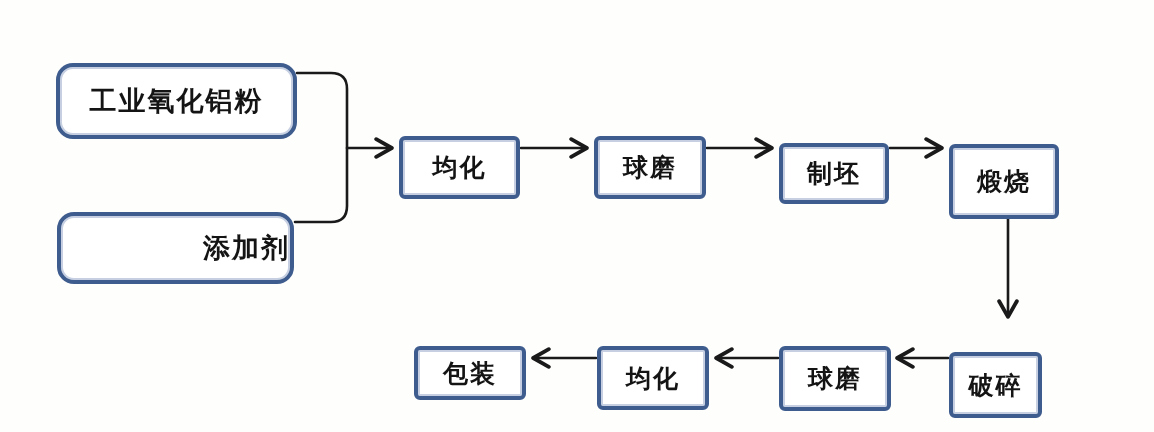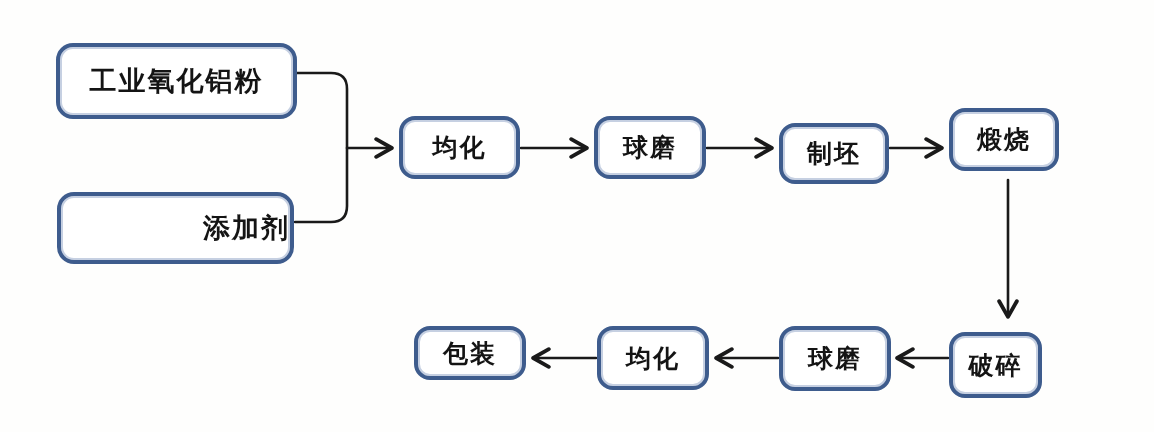--- a/index.html
+++ b/index.html
@@ -28,36 +28,37 @@
     background: #ffffff;
     border: 4px solid #3e5c8d;
     box-shadow: inset 0 0 0 2px #c6d0e2;
     display: flex;
     align-items: center;
     justify-content: center;
     color: #141414;
     font-weight: bold;
     letter-spacing: 2px;
     text-align: center;
+    margin-top: 20px;
   }
   .node.big {
     border-radius: 17px;
     font-size: 27px;
   }
   .node.small {
-    border-radius: 16px;
+    border-radius: 6px;
     font-size: 25px;
   }
   
   .n-raw      { left: 56px;  top: 43px;  width: 241px; height: 76px; }
   .n-additive { left: 57px;  top: 192px; width: 237px; height: 72px; justify-content: flex-end; }
   .n-homog1   { left: 399px; top: 116px; width: 121px; height: 63px; }
   .n-ballmill1{ left: 594px; top: 116px; width: 112px; height: 63px; }
   .n-blank    { left: 779px; top: 123px; width: 110px; height: 61px; }
-  .n-calcine  { left: 949px; top: 108px; width: 110px; height: 63px; }
+  .n-calcine  { left: 949px; top: 124px; width: 110px; height: 75px; }
   .n-package  { left: 414px; top: 326px; width: 112px; height: 54px; }
   .n-homog2   { left: 597px; top: 326px; width: 112px; height: 64px; }
   .n-ballmill2{ left: 779px; top: 326px; width: 112px; height: 65px; }
   .n-crush    { left: 949px; top: 332px; width: 93px; height: 66px; }
 </style>
 </head>
 <body>
 
 <div class="canvas">
 

